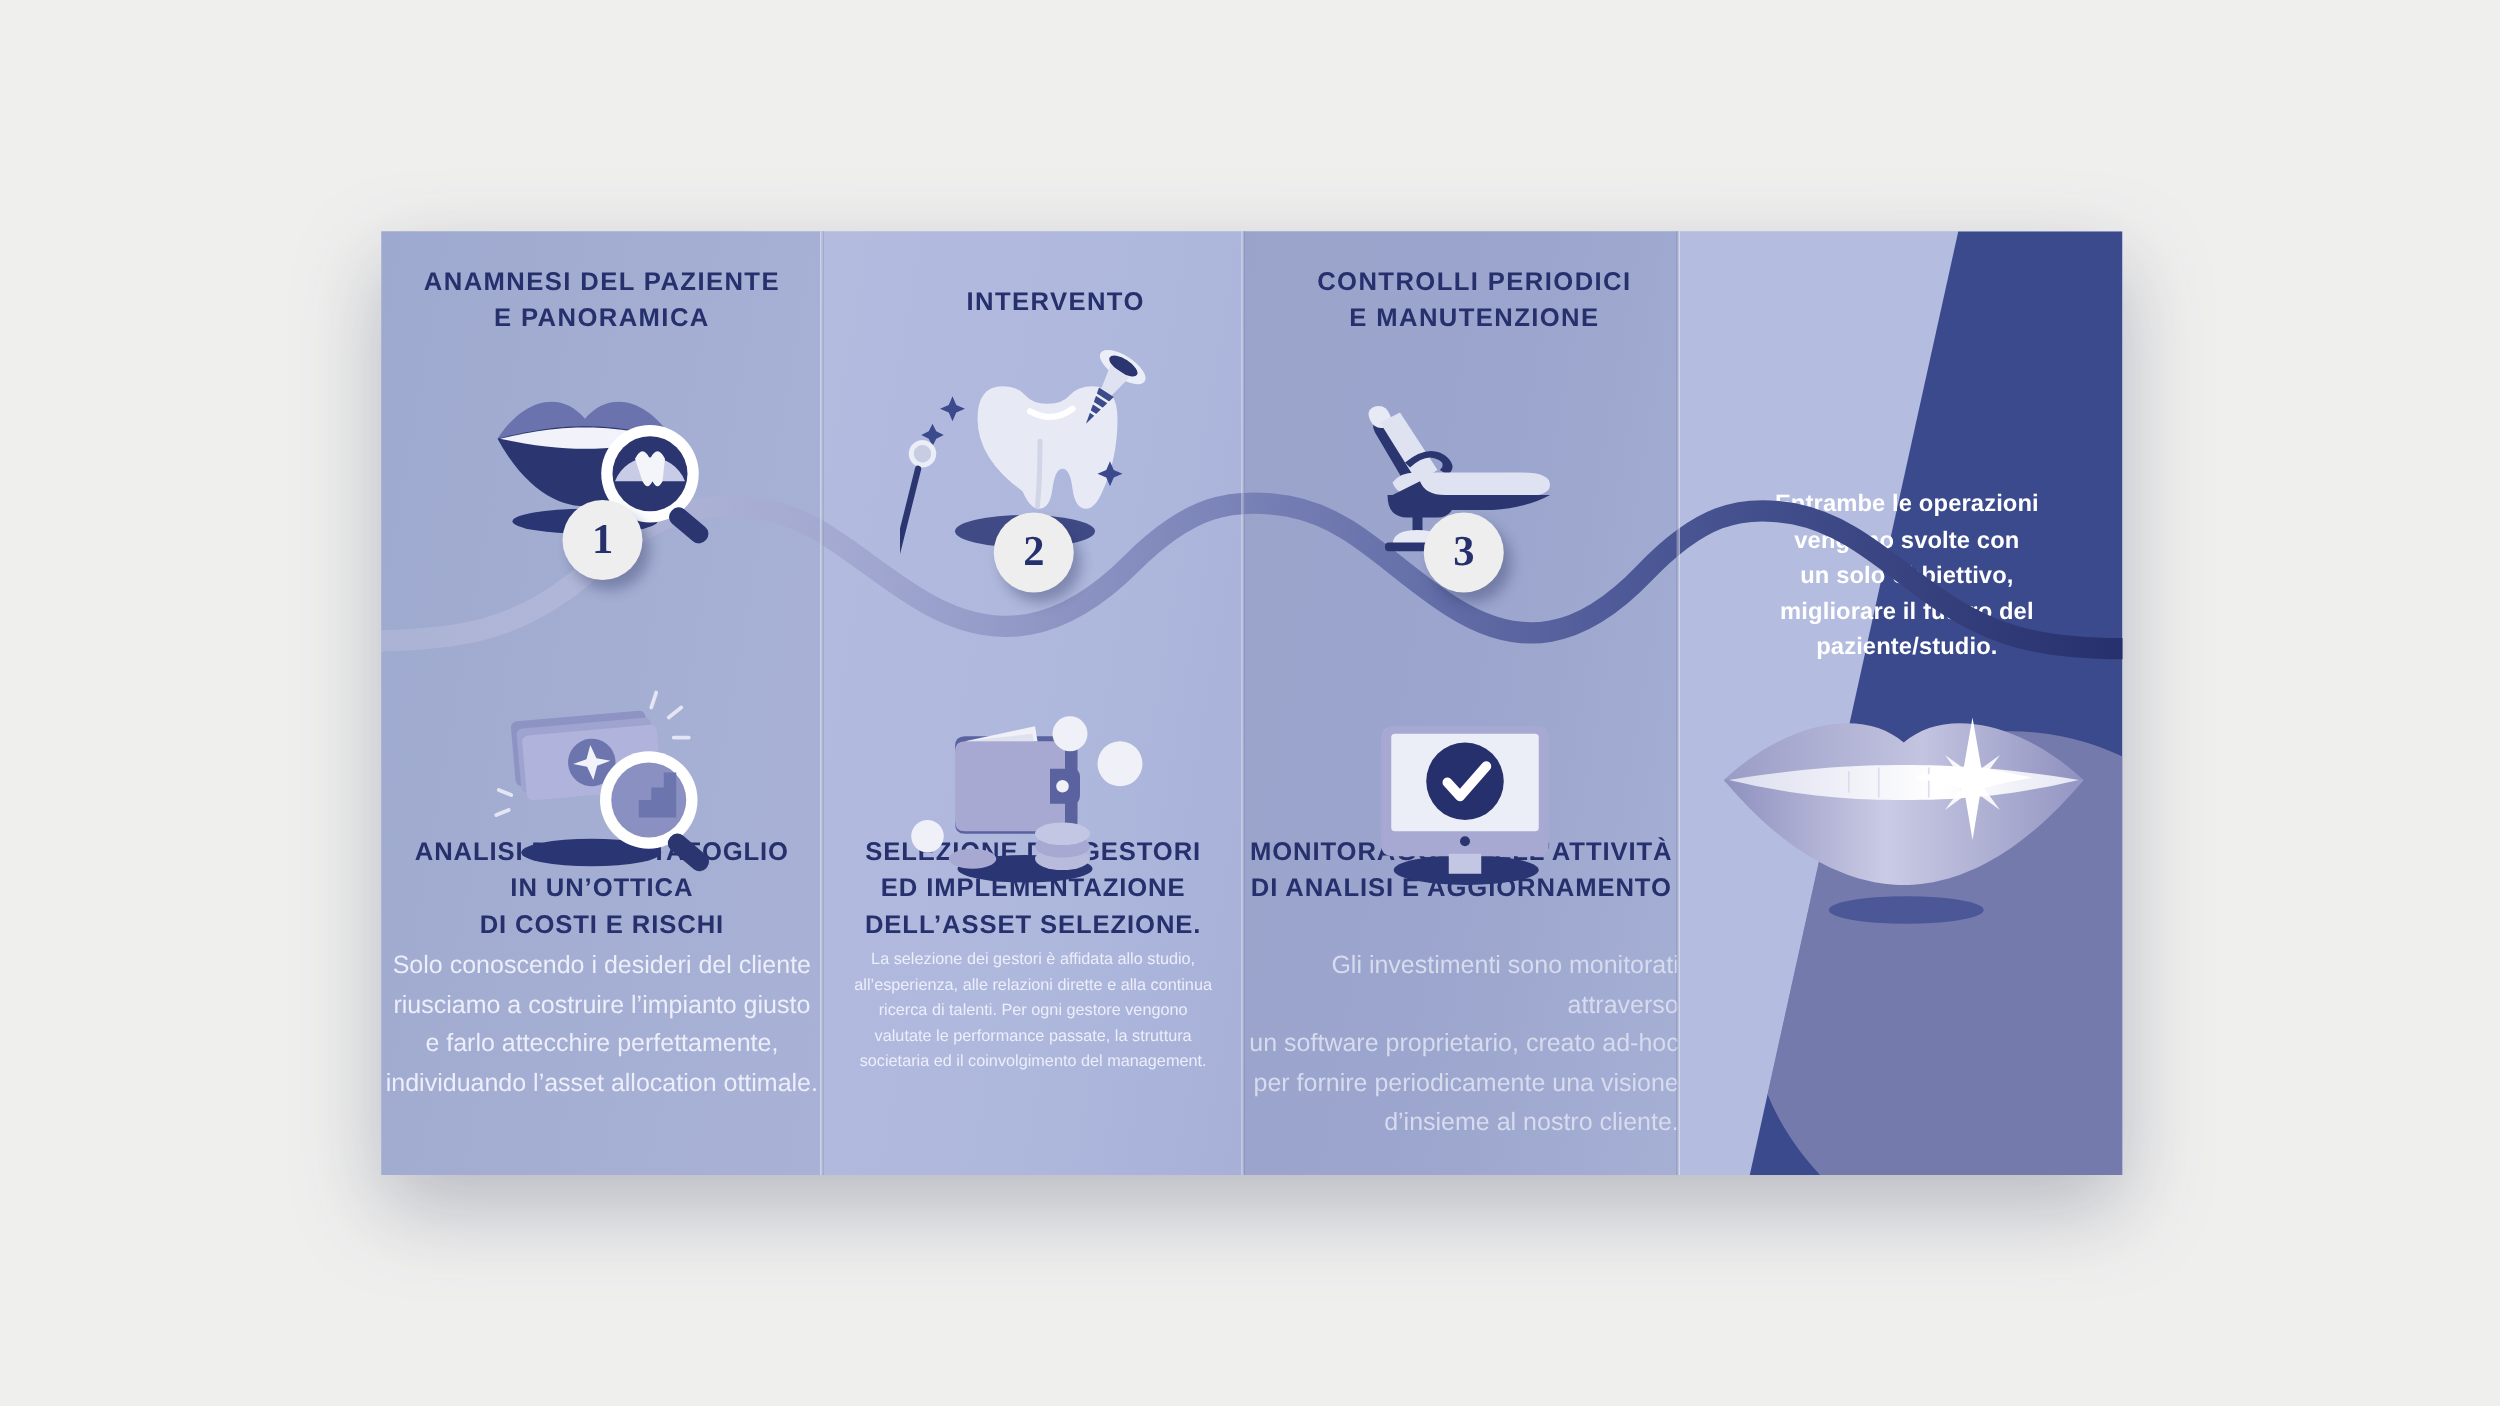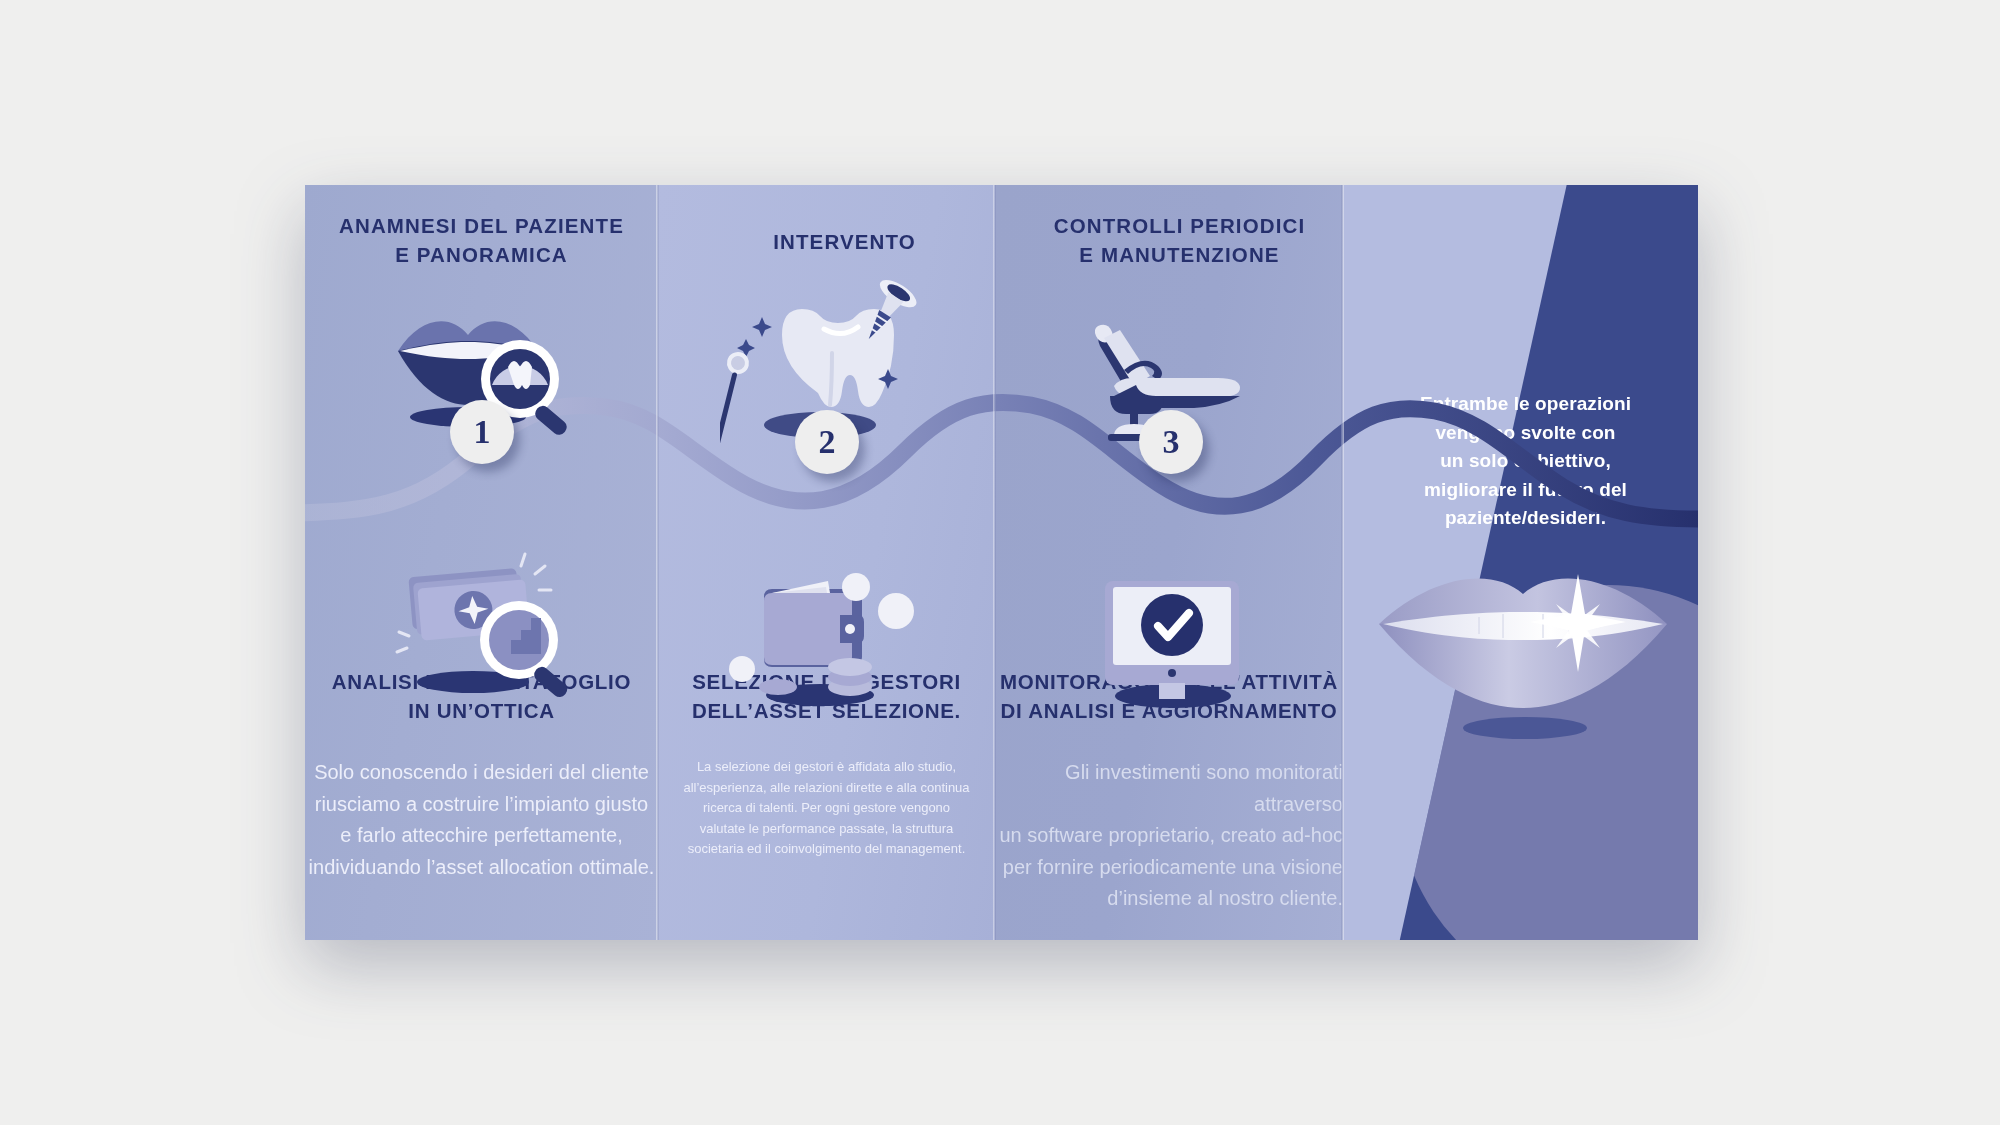--- a/index.html
+++ b/index.html
@@ -123,20 +123,21 @@
             <circle cx="42" cy="42" r="30" fill="#8b90c2"></circle>
             <path d="M24 56 h10 v-14 h10 v-10 h10 v-12 h10 v36Z" fill="#6d75ae"></path>
             <rect x="64" y="66" width="38" height="15" rx="7" transform="rotate(40 64 66)" fill="#2b3670"></rect>
           </g>
         </svg>
       </div>
 
       <div class="bot-title" style="top:482px;">
         <div>ANALISI DEL PORTAFOGLIO</div>
         <div>IN UN’OTTICA</div>
+        <div>DI COSTI E RISCHI</div>
       </div>
 
       <div class="body-copy" style="top:572px;">
         <div>Solo conoscendo i desideri del cliente</div>
         <div>riusciamo a costruire l’impianto giusto</div>
         <div>e farlo attecchire perfettamente,</div>
         <div>individuando l’asset allocation ottimale.</div>
       </div>
     </div>
 
@@ -195,20 +196,21 @@
             <ellipse cx="122" cy="124" rx="22" ry="9" fill="#b8bbdc"></ellipse>
             <ellipse cx="122" cy="114" rx="22" ry="9" fill="#a7a9d3"></ellipse>
             <ellipse cx="122" cy="104" rx="22" ry="9" fill="#c4c7e4"></ellipse>
             <ellipse cx="50" cy="124" rx="19" ry="8" fill="#a7a9d3"></ellipse>
           </g>
         </svg>
       </div>
 
       <div class="bot-title" style="top:482px;">
         <div>SELEZIONE DEI GESTORI</div>
+        <div>ED IMPLEMENTAZIONE</div>
         <div>DELL’ASSET SELEZIONE.</div>
       </div>
 
       <div class="body-copy" style="top:572px;font-size:13px;">
         <div>La selezione dei gestori è affidata allo studio,</div>
         <div>all’esperienza, alle relazioni dirette e alla continua</div>
         <div>ricerca di talenti. Per ogni gestore vengono</div>
         <div>valutate le performance passate, la struttura</div>
         <div>societaria ed il coinvolgimento del management.</div>
       </div>
@@ -268,21 +270,21 @@
       <div class="wedge-fill"></div>
       <div style="position:absolute;inset:0;overflow:hidden;clip-path:polygon(63% 0%, 100% 0%, 100% 100%, 16% 100%);">
         <div class="wedge-circle"></div>
       </div>
 
       <div class="right-copy" style="left:30px;right:20px;top:205px;">
         <div>Entrambe le operazioni</div>
         <div>vengono svolte con</div>
         <div>un solo obbiettivo,</div>
         <div>migliorare il futuro del</div>
-        <div>paziente/desideri.</div>
+        <div>paziente/studio.</div>
       </div>
 
       <div class="art" style="left:30px;top:375px;">
         <svg width="300" height="190" viewBox="0 0 300 190">
           <defs>
             <linearGradient id="lipUp" x1="0" y1="0" x2="1" y2="0">
               <stop offset="0%" stop-color="#9a9cc6"></stop>
               <stop offset="55%" stop-color="#c3c4e0"></stop>
               <stop offset="100%" stop-color="#8e90bf"></stop>
             </linearGradient>

